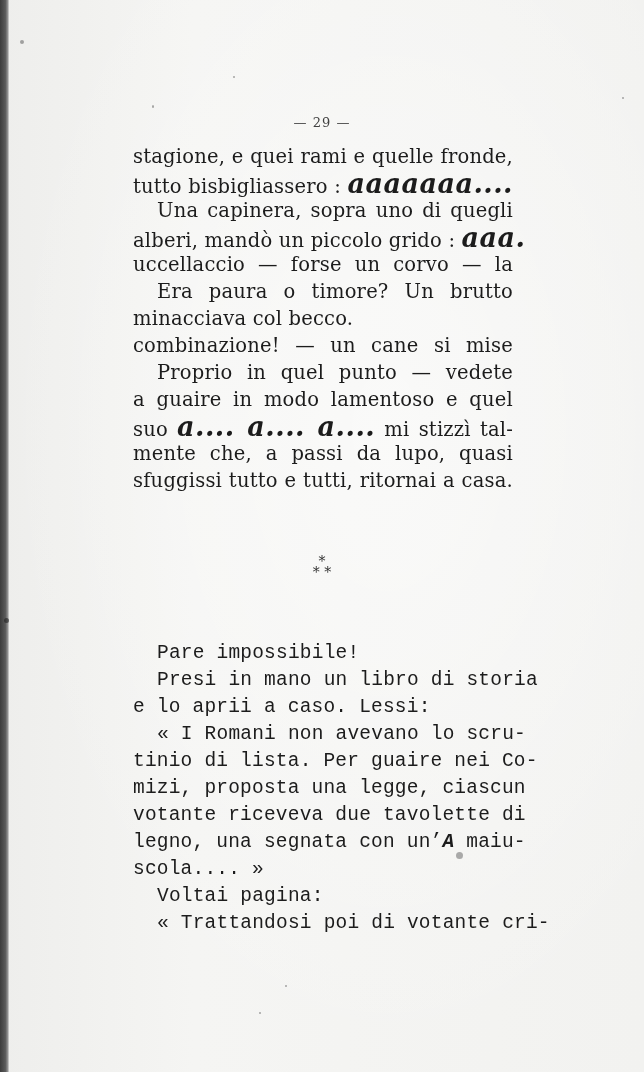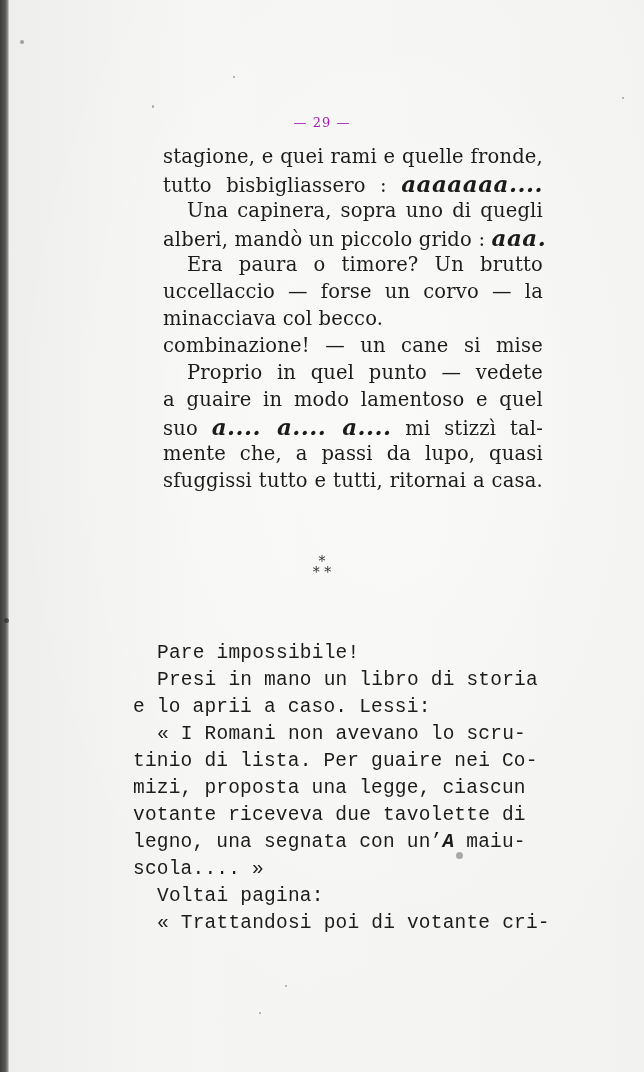--- a/index.html
+++ b/index.html
@@ -36,45 +36,45 @@
     opacity: 0.6;
   }
   .page-number {
     position: absolute;
     top: 115px;
     left: 0;
     width: 644px;
     text-align: center;
     font-size: 13px;
     letter-spacing: 1px;
-    color: #a21caf;
+    color: #404040;
   }
   .text-block {
     position: absolute;
     left: 133px;
     width: 380px;
     font-size: 19.5px;
     line-height: 27px;
   }
-  .section1 { top: 143px; margin-left: 30px; }
+  .section1 { top: 143px; }
   .section2 { top: 640px; font-family: Liberation Mono, monospace; }
   .line {
     display: block;
     height: 27px;
     white-space: nowrap;
     text-align: justify;
     text-align-last: justify;
     letter-spacing: 0.2px;
   }
   .line.indent { padding-left: 24px; }
   .line.last { text-align-last: left; }
   .emph {
     font-weight: bold;
     font-style: italic;
-    font-size: 23px;
+    font-size: 27px;
     letter-spacing: 0.5px;
   }
   .emph-cap {
     font-weight: bold;
     font-style: italic;
   }
   .asterism {
     position: absolute;
     top: 556px;
     left: 0;
@@ -101,22 +101,22 @@
 <div class="speck" style="left:285px;top:985px;width:2px;height:2px;"></div>
 <div class="speck" style="left:259px;top:1012px;width:2px;height:2px;"></div>
 
 <div class="page-number">— 29 —</div>
 
 <div class="text-block section1" id="section1">
     <span class="line">stagione, e quei rami e quelle fronde,</span>
     <span class="line"><span>tutto bisbigliassero : </span><span class="emph">aaaaaaa....</span></span>
     <span class="line indent">Una capinera, sopra uno di quegli</span>
     <span class="line"><span>alberi, mandò un piccolo grido : </span><span class="emph">aaa.</span></span>
+    <span class="line">uccellaccio — forse un corvo — la</span>
     <span class="line indent">Era paura o timore? Un brutto</span>
-    <span class="line">uccellaccio — forse un corvo — la</span>
     <span class="line last">minacciava col becco.</span>
     <span class="line">combinazione! — un cane si mise</span>
     <span class="line indent">Proprio in quel punto — vedete</span>
     <span class="line">a guaire in modo lamentoso e quel</span>
     <span class="line"><span>suo </span><span class="emph">a.... a.... a....</span><span> mi stizzì tal-</span></span>
     <span class="line">mente che, a passi da lupo, quasi</span>
     <span class="line">sfuggissi tutto e tutti, ritornai a casa.</span>
   </div>
 
 <div class="asterism">

